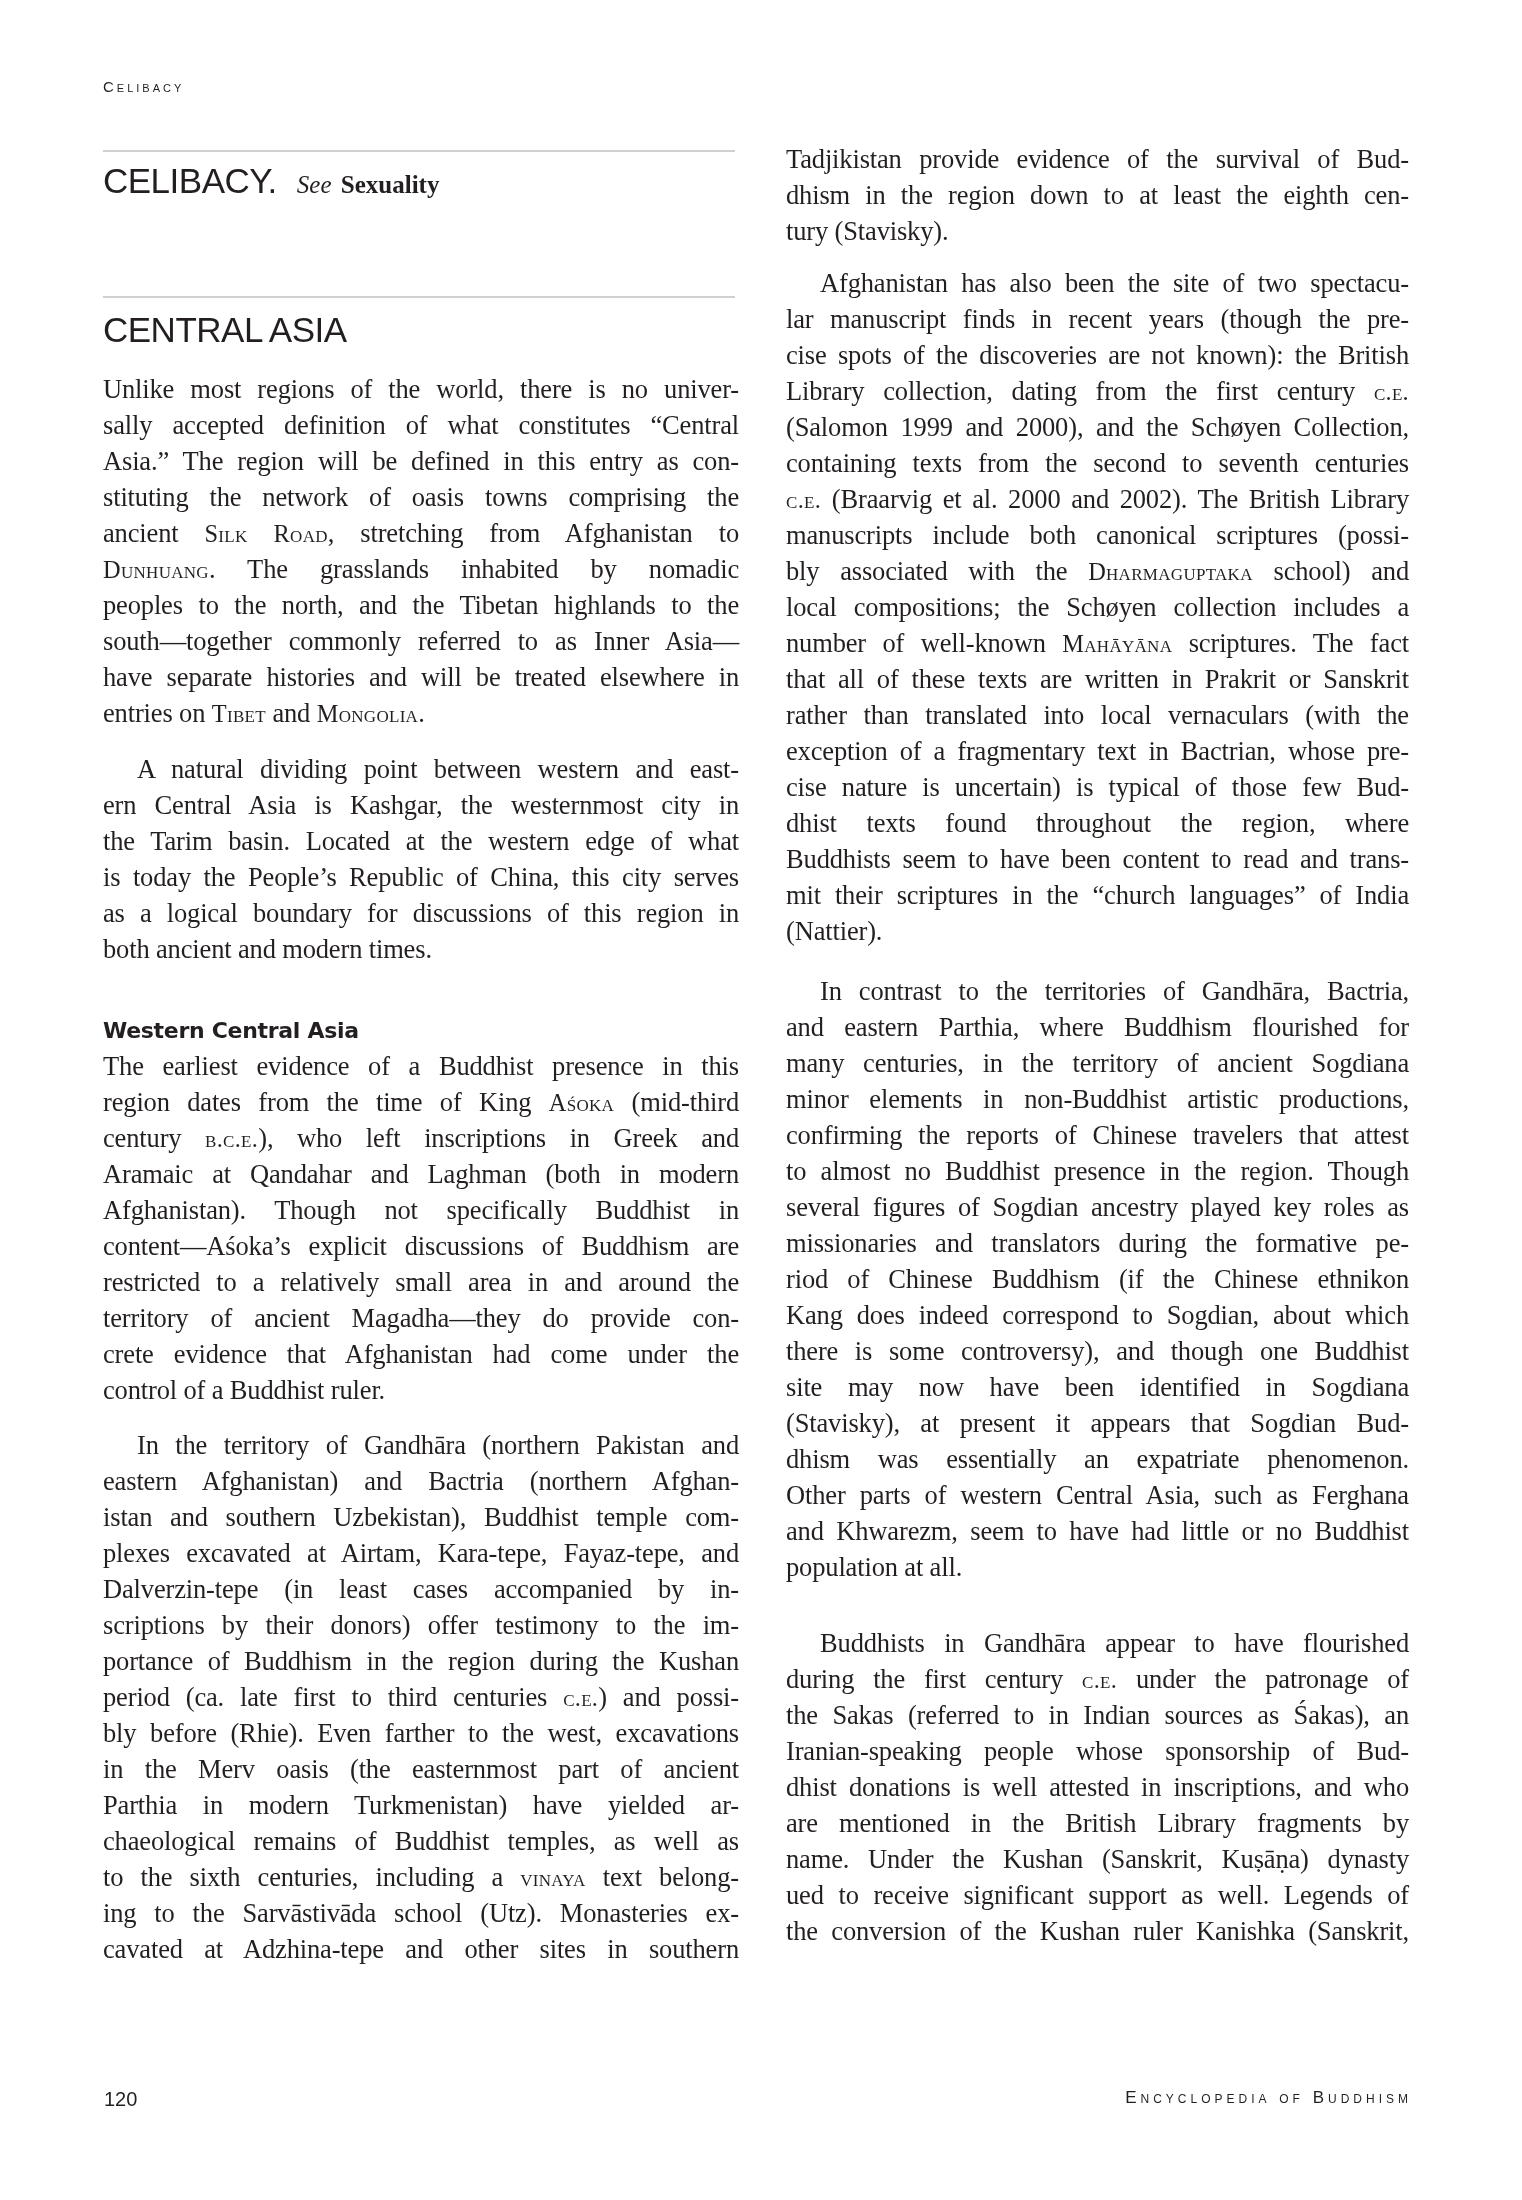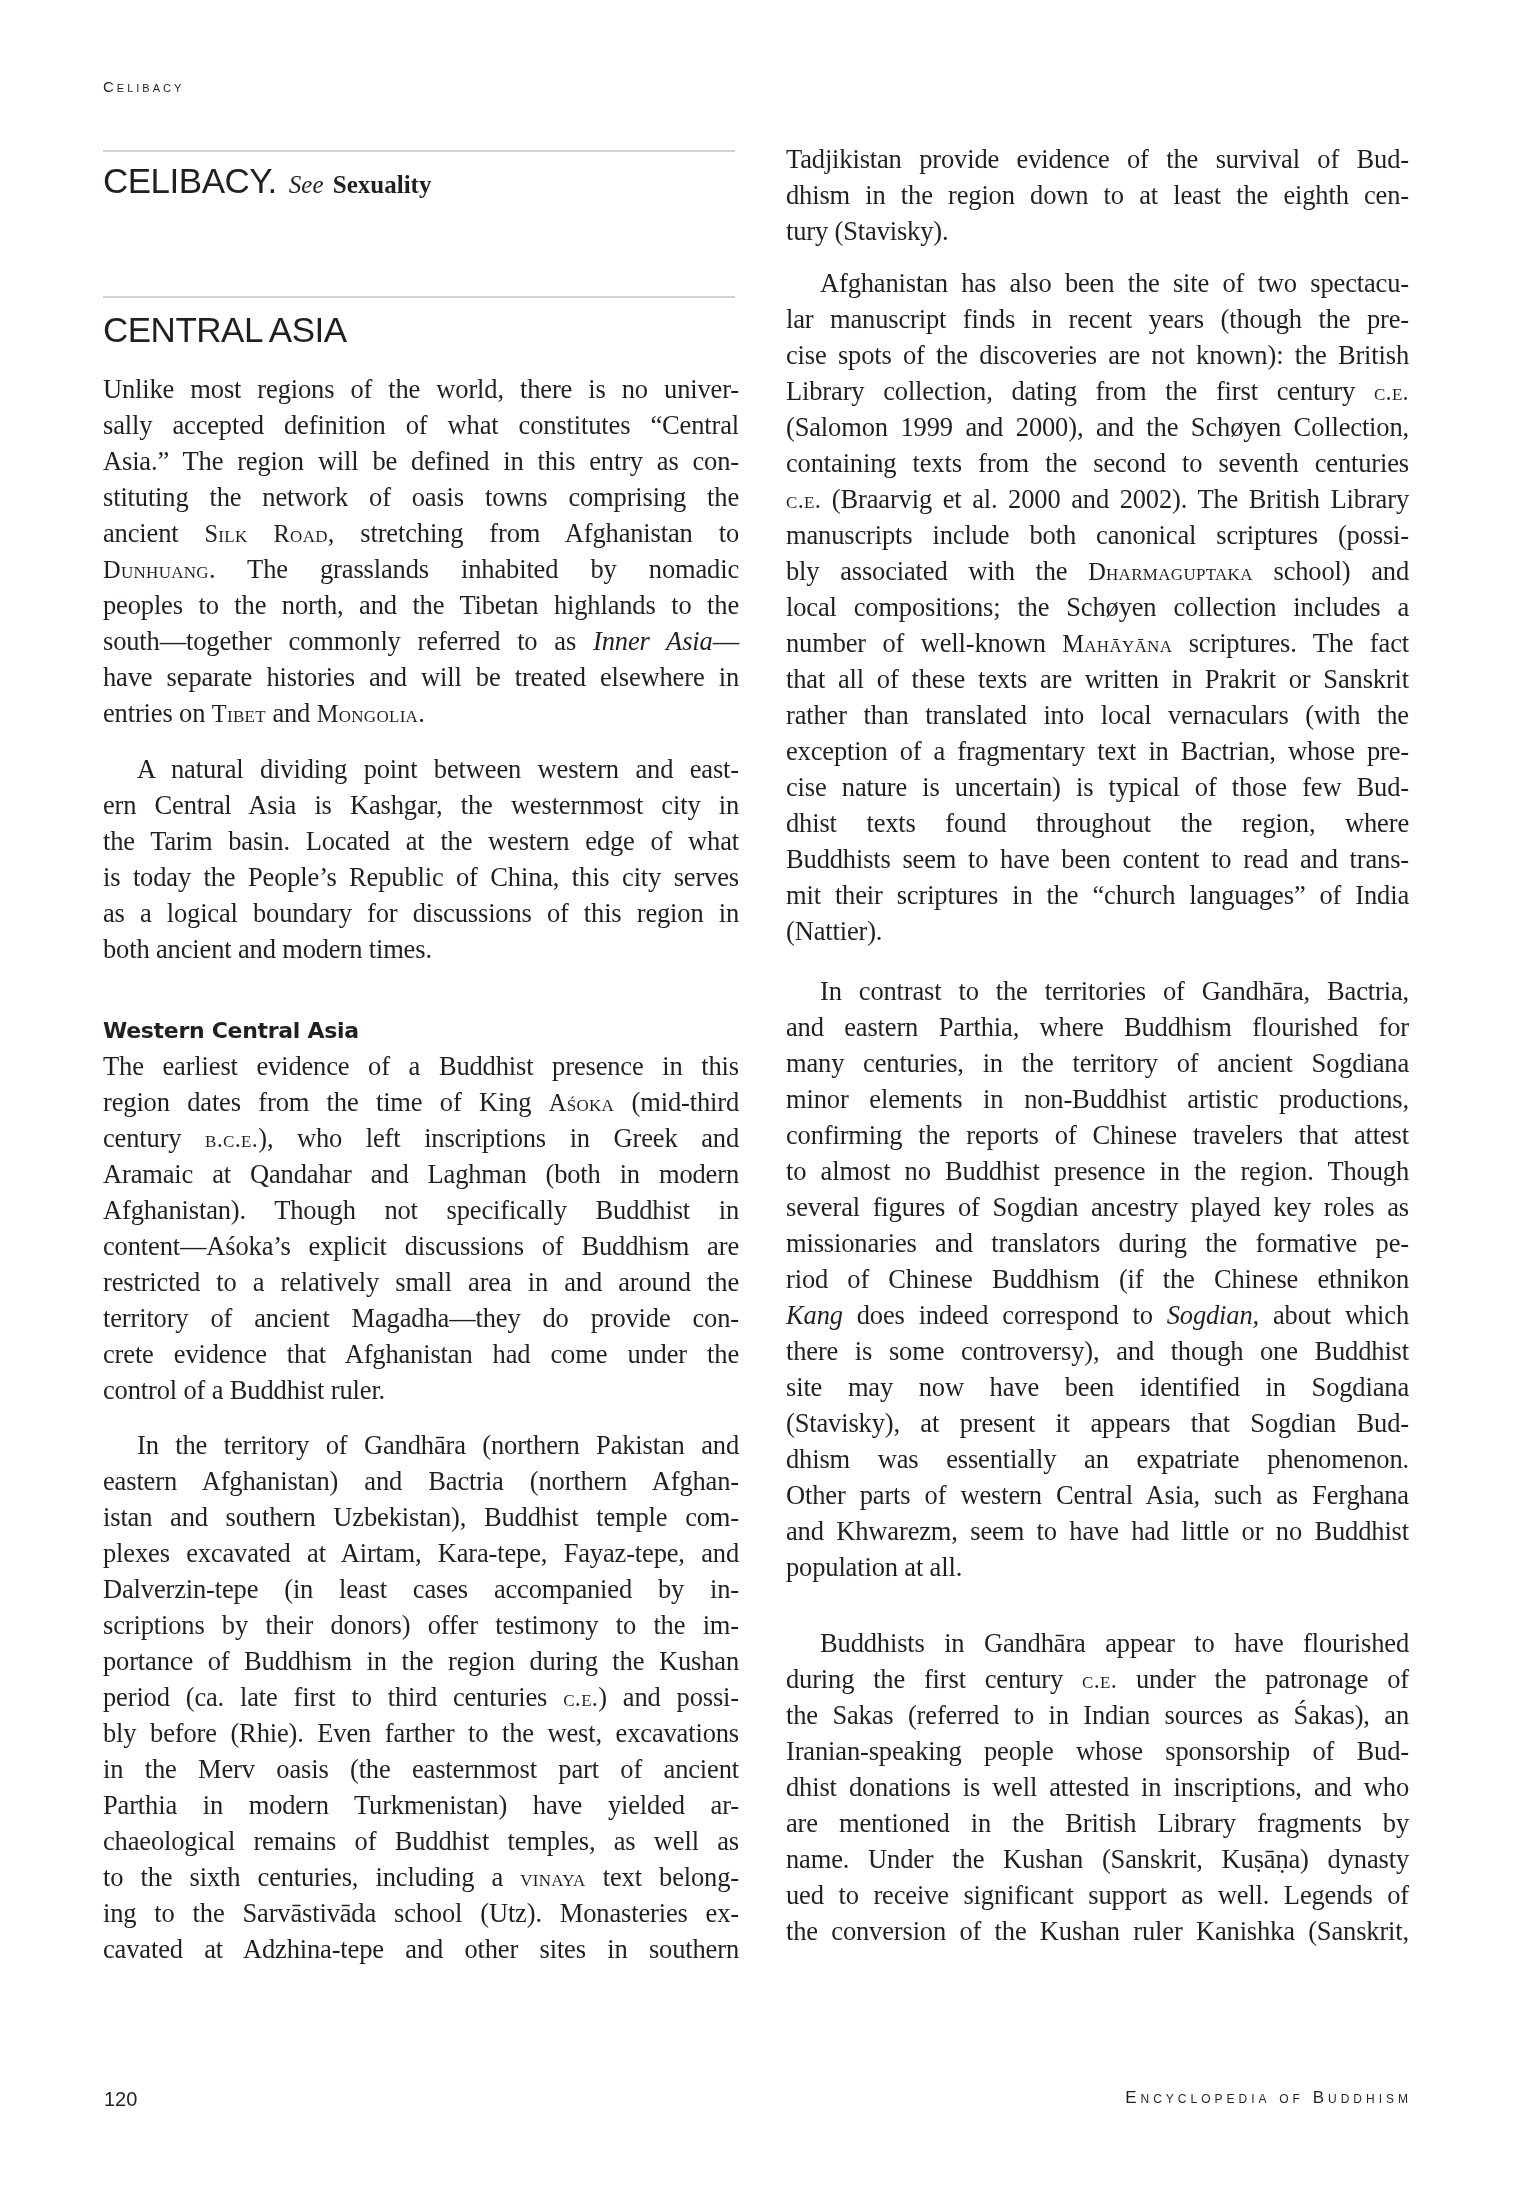--- a/index.html
+++ b/index.html
@@ -12,38 +12,38 @@
   .running-head::first-letter { text-transform: uppercase; }
   .col { position: absolute; top: 0; }
   .col-left { left: 103px; width: 636px; }
   .col-right { left: 786px; width: 623px; }
   .rule { position: absolute; left: 0; width: 632px; height: 2px; background: #d0d0d0; }
   .entry-head {
     position: absolute; left: 0; white-space: nowrap;
     font-family: "Liberation Sans", "DejaVu Sans", sans-serif;
     font-size: 35px; font-weight: normal; letter-spacing: -0.5px; line-height: 1;
   }
-  .entry-head .see { font-family: "Liberation Serif", "DejaVu Serif", serif; font-style: italic; font-size: 25px; letter-spacing: 0; margin-left: 12px; }
+  .entry-head .see { font-family: "Liberation Serif", "DejaVu Serif", serif; font-style: italic; font-size: 25px; letter-spacing: 0; margin-left: 20px; }
   .entry-head .target { font-family: "Liberation Serif", "DejaVu Serif", serif; font-weight: bold; font-size: 25px; letter-spacing: 0; }
   .subhead {
     position: absolute; left: 0;
     font-family: "DejaVu Sans", "Liberation Sans", sans-serif;
     font-weight: bold; font-size: 22px; letter-spacing: -0.3px; line-height: 1; text-align: center;
   }
   .para { position: absolute; left: 0; right: 0; }
   .line {
     font-family: "Liberation Serif", "DejaVu Serif", serif;
     font-size: 26.5px; line-height: 36px; height: 36px;
     text-align: justify; text-align-last: justify; white-space: nowrap; overflow: visible;
     letter-spacing: -0.15px;
   }
   .line.last { text-align-last: left; }
   .line.indent { padding-left: 34px; }
   .sc { font-variant: small-caps; font-size: 0.92em; letter-spacing: 0.3px; }
-  .it { font-style: italic; }
+  .it { }
   .folio {
     position: absolute; top: 2088px;
     font-family: "Liberation Sans", "DejaVu Sans", sans-serif;
   }
   .folio-num { left: 104px; font-size: 20px; }
   .folio-title { right: 110px; font-size: 17px; letter-spacing: 4px; font-variant: small-caps; }
 </style>
 </head>
 <body>
 

